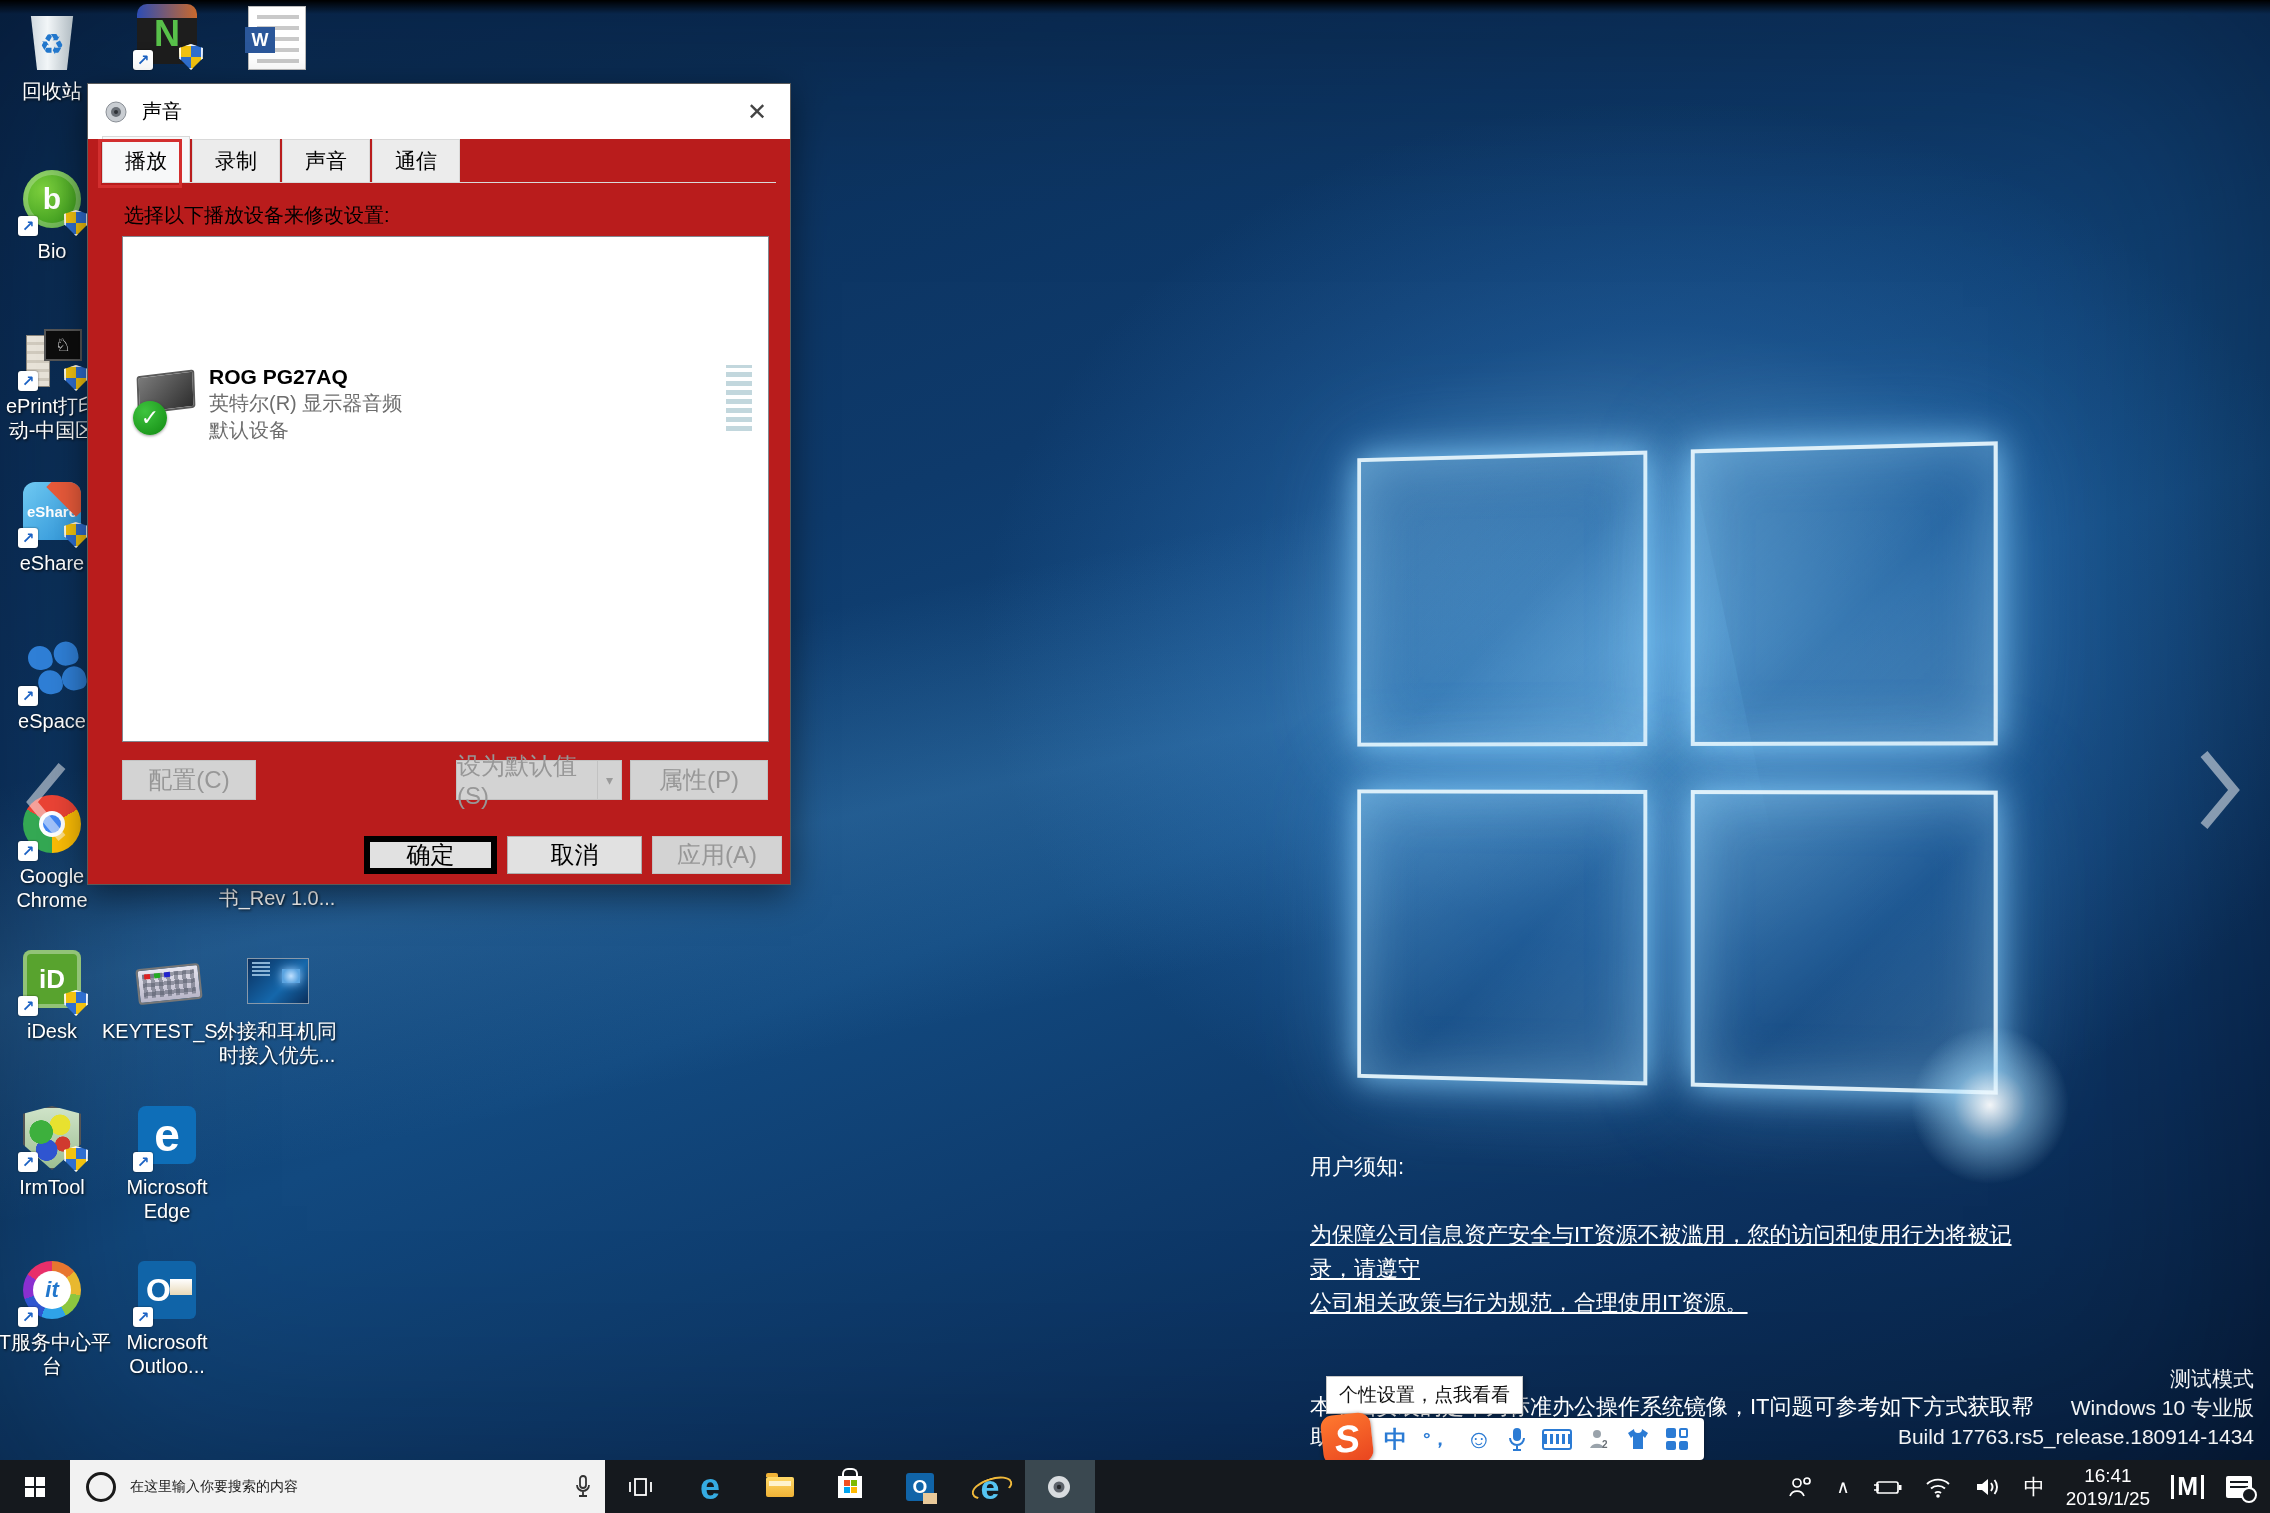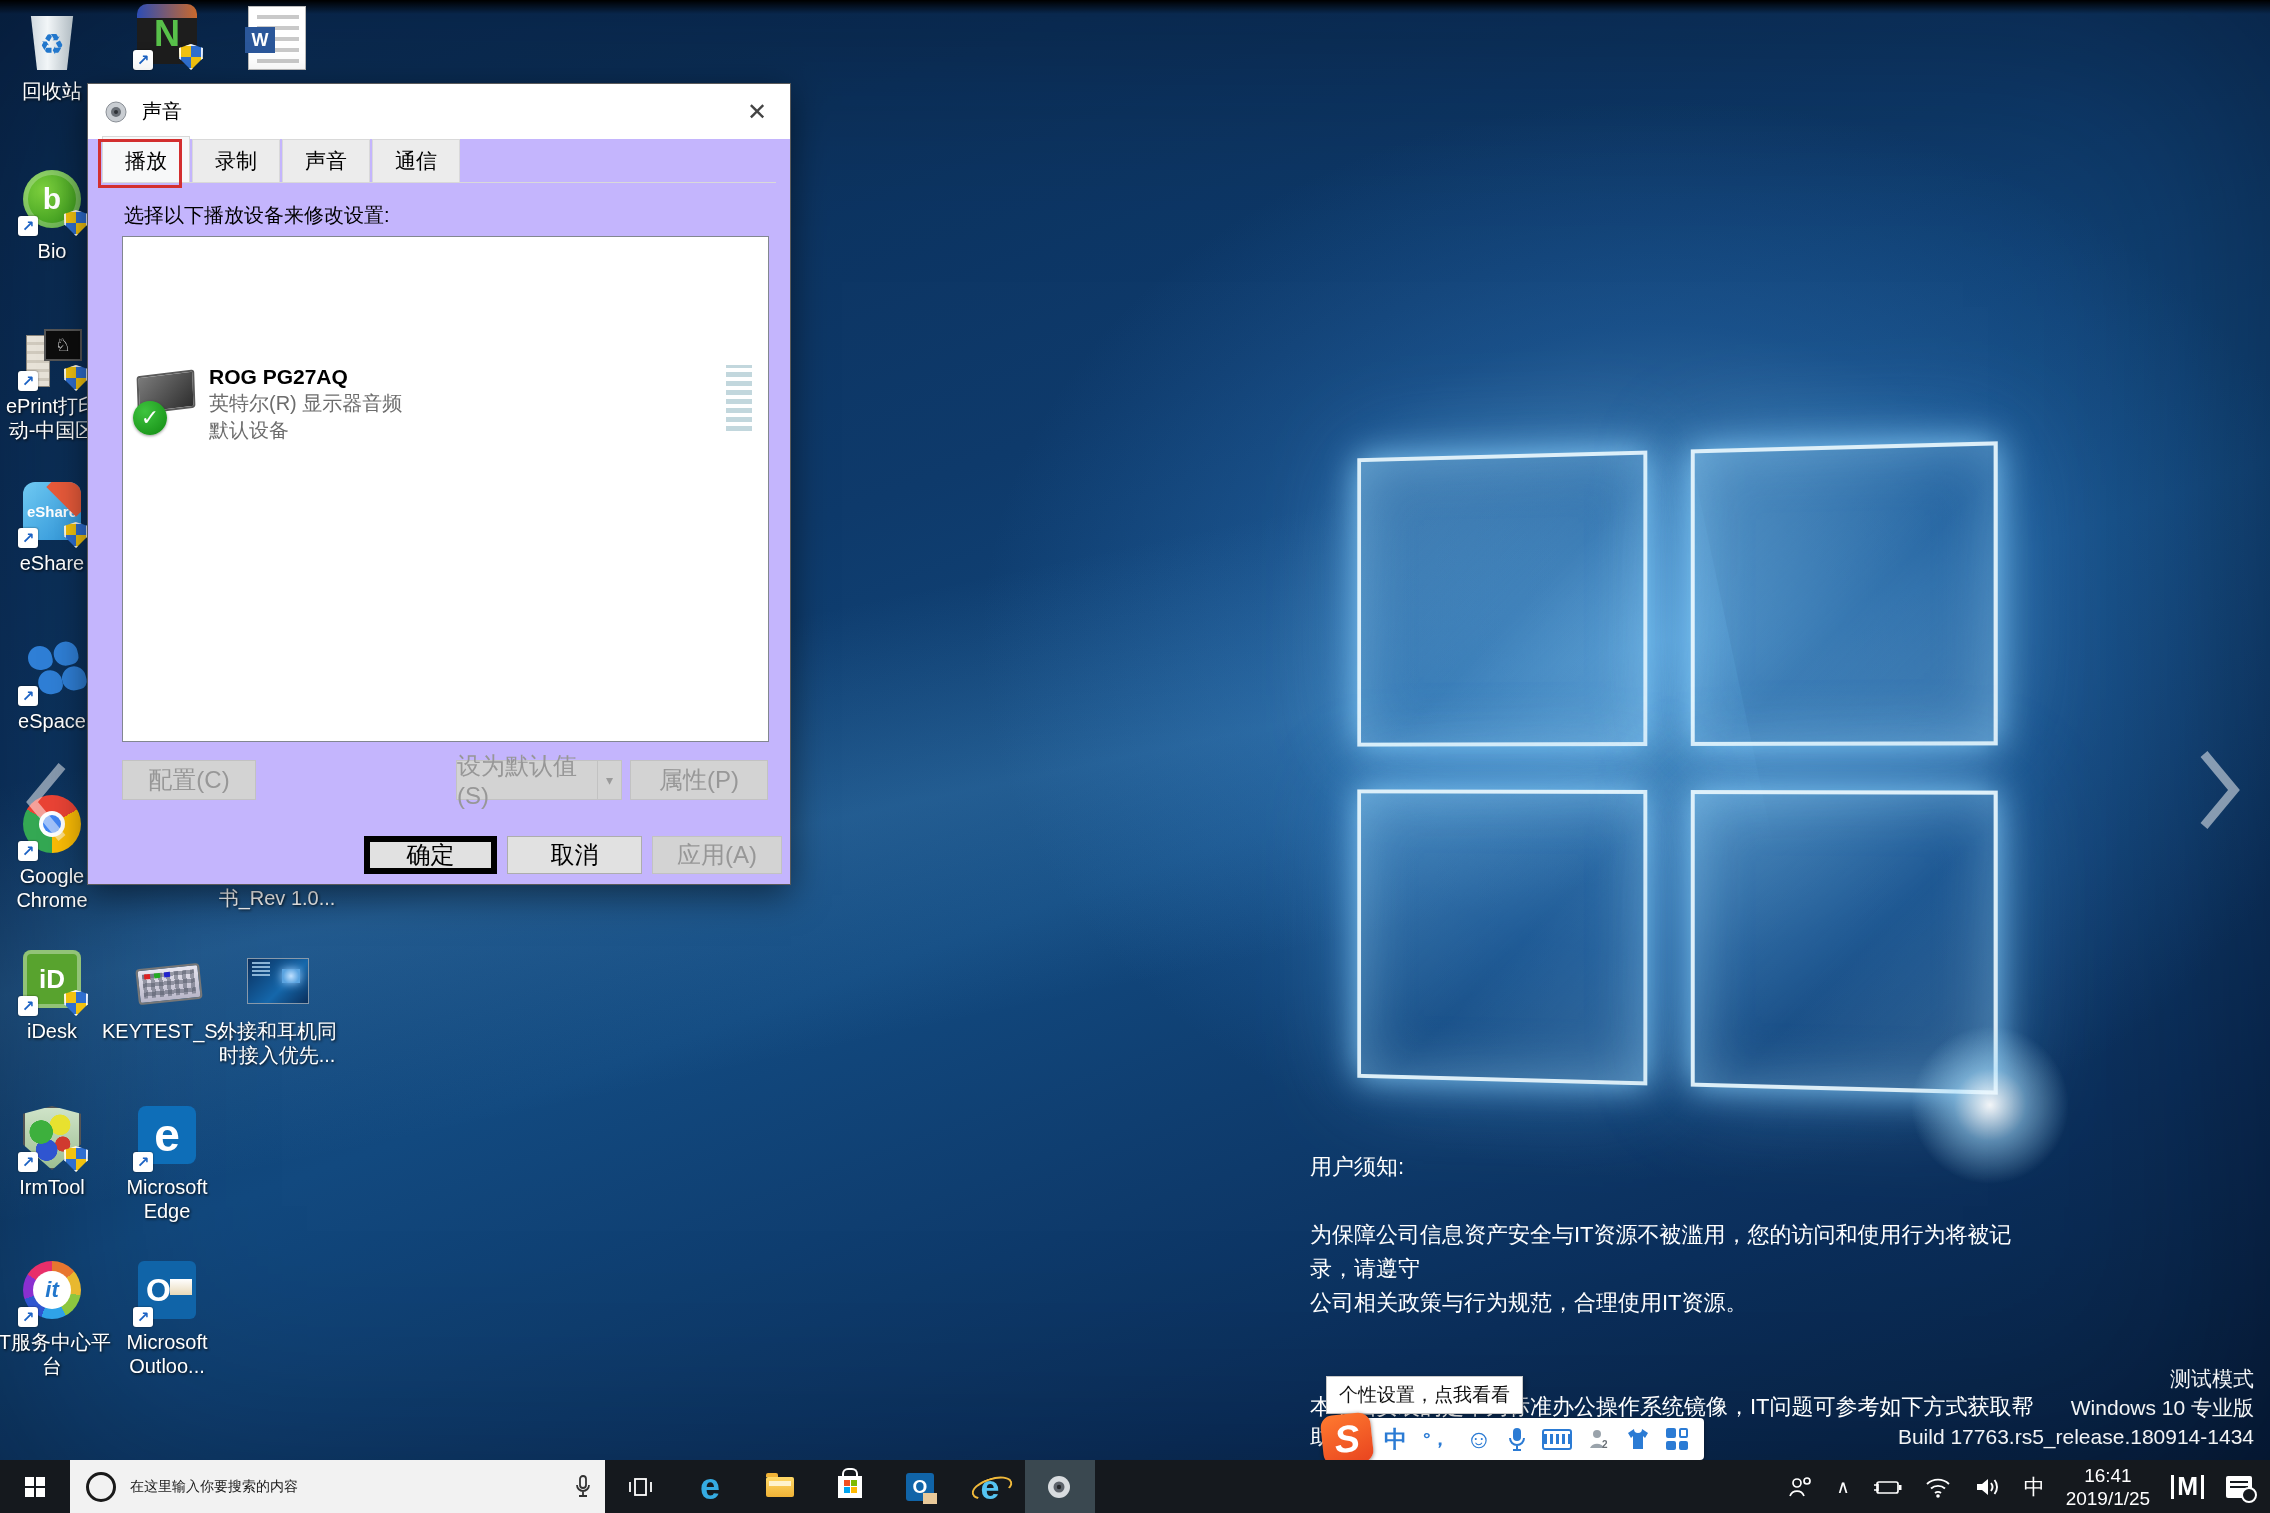--- a/index.html
+++ b/index.html
@@ -102,21 +102,21 @@
     background:linear-gradient(90deg,#2f55d0,#e8762f);opacity:.85;}
   .word{width:56px;height:62px;margin:0 auto;background:#fff;border:1px solid #bbb;position:relative;}
   .word::before{content:"";position:absolute;left:8px;top:8px;right:6px;height:48px;
     background:repeating-linear-gradient(#c9c9c9 0 4px,transparent 4px 11px);}
   .word .band{position:absolute;left:-4px;top:20px;width:30px;height:26px;background:#2b579a;color:#fff;
     display:flex;align-items:center;justify-content:center;font-size:18px;font-weight:bold;}
 
   
   .notice{position:absolute;left:1310px;top:1152px;width:740px;color:#fff;z-index:10;}
   .notice .h{font-size:22px;margin-bottom:36px;}
-  .notice .b{font-size:22px;line-height:34px;white-space:pre-line;margin-bottom:72px;}
+  .notice .b{font-size:22px;line-height:34px;white-space:pre-line;margin-bottom:72px;text-decoration:underline;}
   .notice .help{font-size:22px;margin-bottom:30px;}
   .notice .items{display:flex;align-items:center;gap:34px;font-size:21px;}
   .notice .it{display:flex;align-items:center;gap:8px;}
   .win-sq{width:18px;height:18px;border:2px solid #fff;position:relative;display:inline-block;}
   .win-sq::before{content:"";position:absolute;left:0;right:0;top:45%;height:2px;background:#fff;}
   .win-sq::after{content:"";position:absolute;top:0;bottom:0;left:40%;width:2px;background:#fff;}
   .it-badge{width:24px;height:24px;border:2px solid #fff;border-radius:50%;display:inline-flex;
     align-items:center;justify-content:center;font-size:11px;font-weight:bold;}
   .watermark{position:absolute;right:16px;top:1364px;text-align:right;color:rgba(255,255,255,.95);
     font-size:21px;line-height:29px;z-index:10;}
@@ -130,21 +130,21 @@
   .sogou-bar{margin-left:-8px;height:42px;background:#fff;border-radius:4px;display:flex;align-items:center;
     gap:16px;padding:0 16px 0 20px;box-shadow:0 1px 4px rgba(0,0,0,.4);color:#2b7bd4;}
   .sg{font-size:23px;font-weight:bold;line-height:42px;}
   .sg-kbd{width:26px;height:17px;border:2px solid #2b7bd4;border-radius:3px;
     background:repeating-linear-gradient(90deg,#2b7bd4 0 3px,transparent 3px 6px);background-size:100% 60%;background-position:center;background-repeat:no-repeat;}
   .sg-grid{width:22px;height:22px;display:grid;grid-template-columns:1fr 1fr;grid-template-rows:1fr 1fr;gap:3px;}
   .sg-grid i{background:#2b7bd4;border-radius:2px;}
   .sg-grid i.o{background:#fff;border:2px solid #2b7bd4;}
 
   
-  .dialog{position:absolute;left:87px;top:83px;width:702px;height:800px;background:#c4b5fd;
+  .dialog{position:absolute;left:87px;top:83px;width:702px;height:800px;background:#b91c1c;
     border:1px solid #5a5a5a;box-shadow:0 10px 34px rgba(0,0,0,.5);z-index:50;font-size:20px;color:#000;}
   .titlebar{position:absolute;left:0;top:0;right:0;height:55px;background:#fff;display:flex;align-items:center;}
   .titlebar .ticon{margin-left:16px;}
   .titlebar .ttext{margin-left:12px;font-size:20px;}
   .closebtn{position:absolute;right:0;top:0;width:66px;height:55px;display:flex;align-items:center;justify-content:center;
     font-size:24px;color:#444;}
   .tabs{position:absolute;left:14px;top:60px;height:38px;display:flex;align-items:flex-end;z-index:2;}
   .tab{padding:7px 22px;font-size:21px;background:#ececec;border:1px solid #d9d9d9;border-bottom:none;margin-right:2px;}
   .tab.active{background:#f7f8f9;padding-top:10px;position:relative;z-index:3;}
   .tabline{position:absolute;left:14px;right:14px;top:98px;border-top:1px solid #d9d9d9;}

